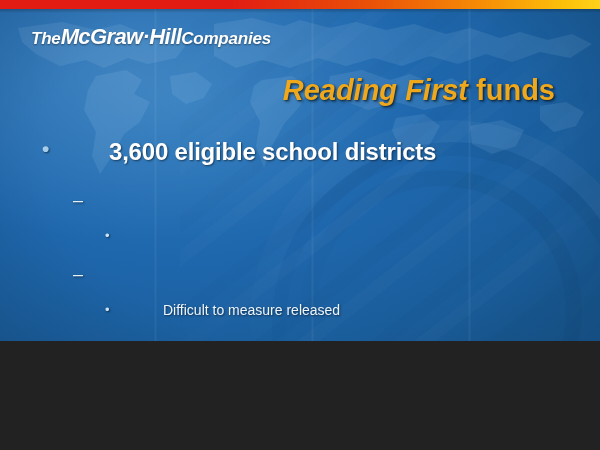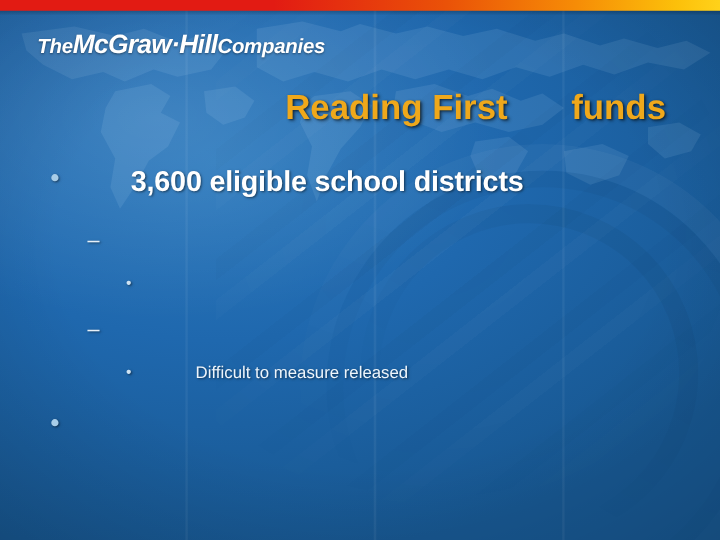--- a/index.html
+++ b/index.html
@@ -3,21 +3,21 @@
 <meta charset="utf-8">
 <style>
   html, body {
     margin: 0;
     padding: 0;
     background: #222;
   }
   #slide {
     position: relative;
     width: 600px;
-    height: 450px;
+    height: 341px;
     overflow: hidden;
     font-family: "Liberation Sans", sans-serif;
     background: #1b62a8;
   }
 
   
   .bg-base {
     position: absolute;
     inset: 0;
     background:
@@ -147,22 +147,22 @@
     position: absolute;
     right: 45px;
     top: 74px;
     z-index: 5;
     white-space: nowrap;
     color: #efa81b;
     font-size: 29px;
     font-weight: bold;
     text-shadow: 1px 1px 2px rgba(0,0,0,0.55), 2px 2px 3px rgba(0,0,0,0.30);
   }
-  .title .em { }
-  .title .plain { font-style: normal; margin-left: 45px; }
+  .title .em { font-style: italic; }
+  .title .plain { font-style: normal; }
 
   
   .body {
     position: absolute;
     left: 0;
     top: 138px;
     width: 600px;
     z-index: 5;
     color: #ffffff;
   }

